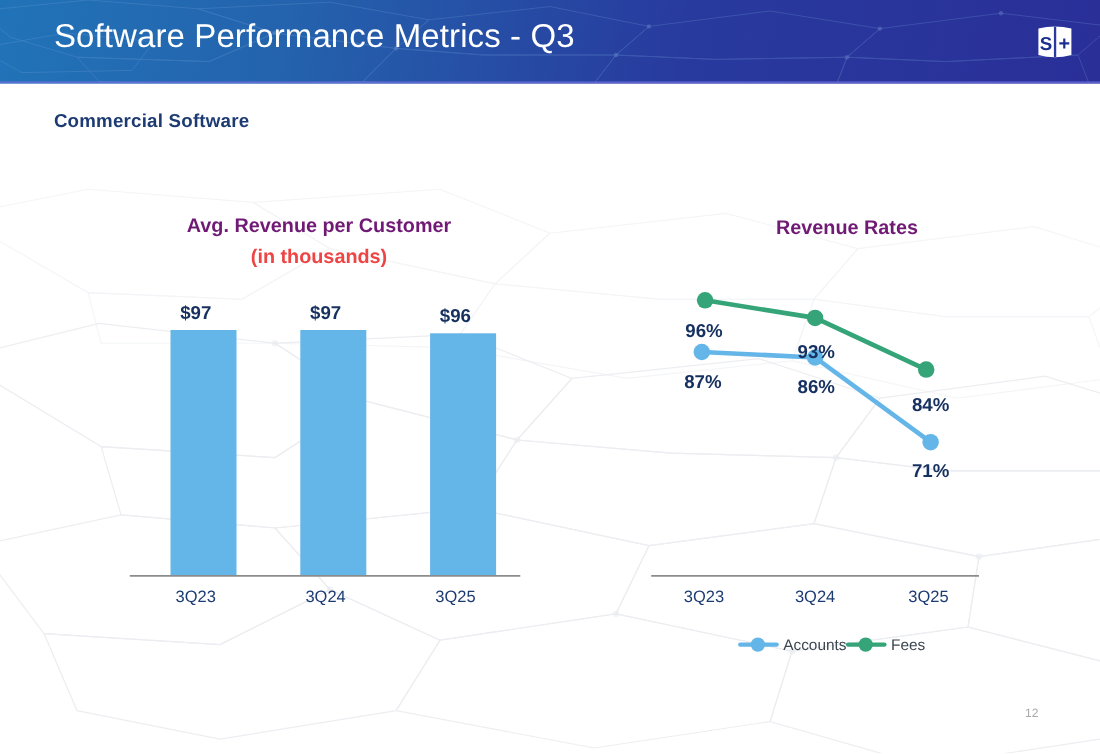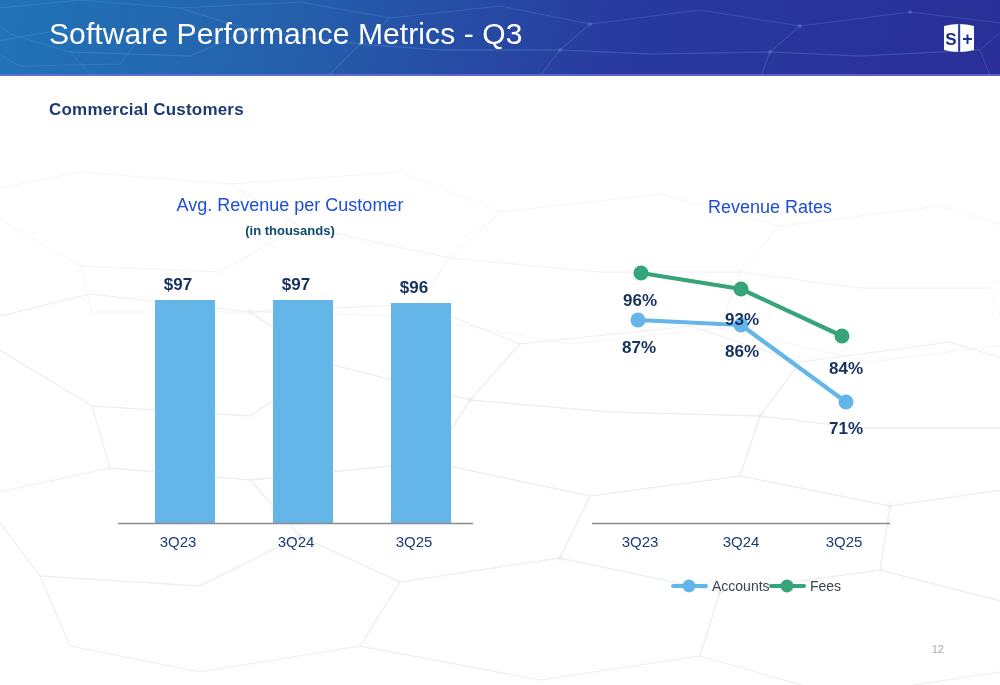--- a/index.html
+++ b/index.html
@@ -78,33 +78,33 @@
 
   
   .panel { position: absolute; }
   #panel-bar  { left: 60px;  top: 180px; width: 460px; height: 400px; }
   #panel-line { left: 560px; top: 180px; width: 420px; height: 420px; }
 
   .chart-title {
     position: absolute;
     width: 100%;
     text-align: center;
-    color: #1d4ed8;
-    font-weight: normal;
+    color: #701a75;
+    font-weight: bold;
     font-size: 18px;
   }
   #bar-title  { top: 15px; }
   #bar-subtitle {
     position: absolute;
     top: 43px;
     width: 100%;
     text-align: center;
-    color: #0c4a6e;
-    font-weight: bold;
-    font-size: 13px;
+    color: #ef4444;
+    font-weight: bold;
+    font-size: 18px;
   }
   #line-title { top: 17px; }
 
   .plot-svg {
     position: absolute;
     left: 0; top: 0;
     width: 100%; height: 100%;
     overflow: visible;
   }
 
@@ -209,21 +209,21 @@
     <svg id="logo" viewBox="0 0 38 34" aria-hidden="true">
       <path d="M4 5 Q19 1 34 5 L34 29 Q19 33 4 29 Z" fill="#ffffff"></path>
       <rect x="18.1" y="3.2" width="2.1" height="27.6" fill="#2a3a9c"></rect>
       <text x="11" y="24" fill="#1b2f8f" font-family="Liberation Sans, sans-serif" font-size="17" font-weight="bold" text-anchor="middle">S</text>
       <text x="27.5" y="24" fill="#1b2f8f" font-family="Liberation Sans, sans-serif" font-size="18" font-weight="bold" text-anchor="middle">+</text>
     </svg>
 
     <div id="header-rule"></div>
   </div>
 
-  <div id="section-title">Commercial Customers</div>
+  <div id="section-title">Commercial Software</div>
 
   <div id="panel-bar" class="panel">
     <div id="bar-title" class="chart-title">Avg. Revenue per Customer</div>
     <div id="bar-subtitle">(in thousands)</div>
 
     <svg class="plot-svg" viewBox="0 0 460 400" preserveAspectRatio="none" aria-hidden="false">
 
       <rect x="95" y="120" width="60" height="223" fill="#64b5e8"></rect>
       <rect x="213" y="120" width="60" height="223" fill="#64b5e8"></rect>
       <rect x="331" y="123" width="60" height="220" fill="#64b5e8"></rect>

